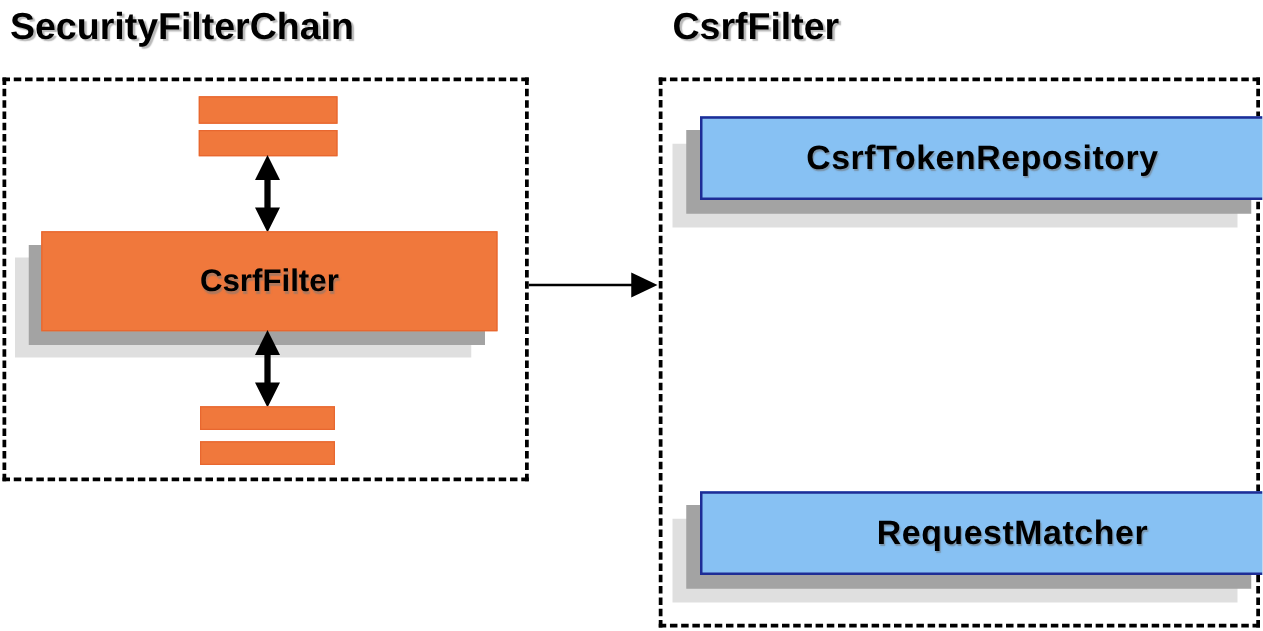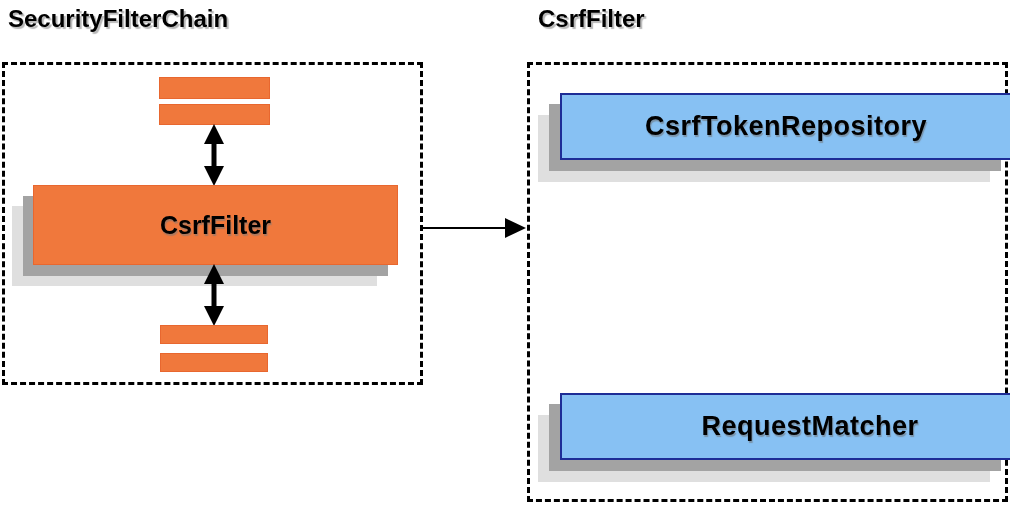--- a/index.html
+++ b/index.html
@@ -10,21 +10,21 @@
   .canvas {
     position: relative;
     width: 1010px;
     height: 505px;
     background: var(--background, #ffffff);
     font-family: "Liberation Sans", sans-serif;
     overflow: hidden;
   }
   .panel-title {
     position: absolute;
-    font-size: 24px;
+    font-size: 30px;
     font-weight: bold;
     color: var(--text, #000000);
     text-shadow: 2px 2px 1px #b8b8b8;
     white-space: nowrap;
     line-height: 1;
   }
   .dashed-box {
     position: absolute;
     border: 3px dashed #000000;
     box-sizing: border-box;

